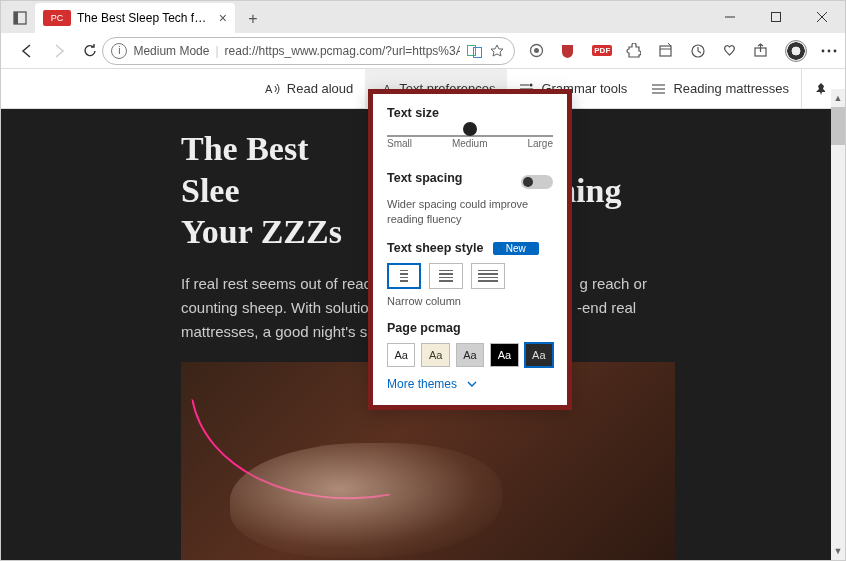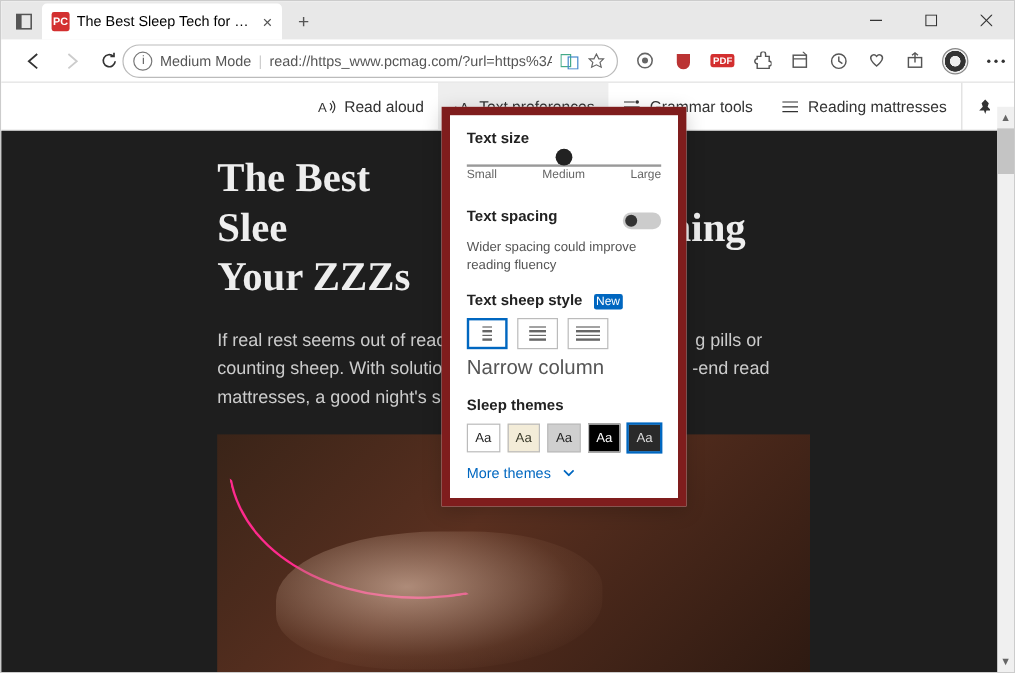--- a/index.html
+++ b/index.html
@@ -2,29 +2,29 @@
 <html><head>
 <meta charset="utf-8">
 <style>
   * { box-sizing: border-box; margin: 0; padding: 0; font-family: "Segoe UI", sans-serif; }
   body { width: 846px; height: 561px; overflow: hidden; background: #fff; position: relative; border: 1px solid #ccc; }
   
   .titlebar { height: 32px; display: flex; align-items: stretch; background: #e8e8e8; }
   .tab-strip { display: flex; align-items: flex-end; flex: 1; padding-left: 4px; }
   .tab-btn { width: 30px; height: 30px; display:flex; align-items:center; justify-content:center; }
   .tab { display:flex; align-items:center; background:#fff; height:30px; padding:0 8px; border-radius:4px 4px 0 0; max-width:200px; gap:6px; font-size:12px; }
-  .tab .fav { width:15px; height:16px; background:#d32f2f; color:#fff; font-size:9px; font-weight:bold; display:flex; align-items:center; justify-content:center; border-radius:2px; }
+  .tab .fav { width:28px; height:16px; background:#d32f2f; color:#fff; font-size:9px; font-weight:normal; display:flex; align-items:center; justify-content:center; border-radius:2px; }
   .tab .title { white-space:nowrap; overflow:hidden; text-overflow:ellipsis; flex:1; }
   .tab .close { font-size:14px; color:#555; }
   .newtab { width:28px; height:28px; display:flex; align-items:center; justify-content:center; font-size:16px; color:#555; margin-left:4px; }
   .win-controls { display:flex; }
   .win-btn { width:46px; height:32px; display:flex; align-items:center; justify-content:center; }
   
   .toolbar { height:36px; display:flex; align-items:center; background:#fff; padding:0 6px; gap:2px; border-bottom:1px solid #ddd; }
-  .tbtn { width:30px; height:30px; display:flex; align-items:center; justify-content:center; color:#333; border-radius:4px;margin-left:12px; }
+  .tbtn { width:30px; height:30px; display:flex; align-items:center; justify-content:flex-start; color:#333; border-radius:4px;margin-left:12px; }
   .tbtn.disabled { color:#bbb; }
   .addr { flex:1; height:28px; border:1px solid #bbb; border-radius:14px; display:flex; align-items:center; padding:0 8px; font-size:12px; color:#555; gap:6px; }
   .addr .info { width:16px; height:16px; border:1px solid #777; border-radius:50%; display:flex; align-items:center; justify-content:center; font-size:10px; }
   .addr .sep { color:#ccc; }
   .addr .url { flex:1; white-space:nowrap; overflow:hidden; }
   .addr-icons { display:flex; gap:4px; align-items:center; }
   .ico { width:18px; height:18px; display:flex; align-items:center; justify-content:center; font-size:13px; color:#555; }
   .red-badge { background:#d32f2f; color:#fff; font-size:8px; padding:1px 2px; border-radius:2px; font-weight:bold; }
   .avatar { width:22px; height:22px; border-radius:50%; background:radial-gradient(circle,#eee 30%,#333 33%,#333 60%,#eee 63%); border:1px solid #888; }
   
@@ -34,43 +34,43 @@
   .pin { width:36px; border-left:1px solid #ddd; justify-content:center; }
   
   .content { position:absolute; top:108px; left:0; right:0; bottom:0; background:#1e1e1e; overflow:hidden; }
   .article { padding:20px 170px 0 180px; color:#ddd; }
   h1 { font-family: Georgia, serif; font-size:34px; font-weight:bold; color:#eee; line-height:1.2; }
   .lede { margin-top:20px; font-family: Georgia, serif; font-size:15px; line-height:1.6; color:#ccc; }
   .hero { margin-top:18px; height:230px; background:linear-gradient(135deg,#3a2418 0%,#5a3020 40%,#2a1810 100%); position:relative; overflow:hidden; }
   .hero::after { content:""; position:absolute; left:10%; top:35%; width:55%; height:50%; background:radial-gradient(ellipse at 40% 40%, rgba(230,200,180,0.6) 0%, rgba(120,80,60,0.3) 60%, transparent 80%); border-radius:50% 40% 50% 40%; }
   .hero .curve { position:absolute; left:20px; top:20px; width:180px; height:130px; border:2px solid #ff2a8d; border-color:transparent transparent #ff2a8d #ff2a8d; border-radius:0 0 0 100%; transform:rotate(-10deg); }
   
-  .popup { position:absolute; left:367px; top:88px; width:204px; background:#fff; border:7px solid #7f1d1d; box-shadow:0 4px 16px rgba(0,0,0,0.2); padding:12px 14px 14px; font-size:12px; color:#222; z-index:10; }
+  .popup { position:absolute; left:367px; top:88px; width:204px; background:#fff; border:5px solid #7f1d1d; box-shadow:0 4px 16px rgba(0,0,0,0.2); padding:12px 14px 14px; font-size:12px; color:#222; z-index:10; }
   .popup h4 { font-size:12.5px; font-weight:600; margin-bottom:8px; }
   .slider-wrap { position:relative; margin-bottom:2px; }
   .slider-track { height:2px; background:#999; position:relative; top:7px; }
   .slider-thumb { width:14px; height:14px; background:#222; border-radius:50%; position:absolute; left:50%; top:50%; transform:translate(-50%,-50%); }
   .slider-labels { display:flex; justify-content:space-between; font-size:10px; color:#666; margin-top:8px; }
   .row-toggle { display:flex; justify-content:space-between; align-items:center; margin-top:22px; }
   .toggle { width:32px; height:14px; background:#ccc; border-radius:8px; position:relative; }
   .toggle .knob { width:10px; height:10px; background:#333; border-radius:50%; position:absolute; left:2px; top:2px; }
   .desc { font-size:11px; color:#555; margin-top:4px; line-height:1.35; }
   .section { margin-top:14px; }
   .radio-row { display:flex; align-items:center; gap:8px; margin:7px 0; font-size:12px; }
   .radio { width:14px; height:14px; border:1.5px solid #777; border-radius:50%; display:flex; align-items:center; justify-content:center; }
   .radio.sel::after { content:""; width:7px; height:7px; background:#777; border-radius:50%; }
-  .badge-new { background:#0067c0; color:#fff; font-size:10px; padding:1px 2px; border-radius:2px; margin-left:6px; }
+  .badge-new { background:#0067c0; color:#fff; font-size:10px; padding:1px 13px; border-radius:2px; margin-left:6px; }
   .col-styles { display:flex; gap:8px; margin-top:8px; }
   .col-box { width:34px; height:26px; border:1px solid #bbb; display:flex; align-items:center; justify-content:center; }
   .col-box.sel { border:2px solid #0067c0; }
   .col-lines { display:flex; flex-direction:column; gap:2px; }
   .col-lines span { width:14px; height:1.5px; background:#666; }
   .col-box.narrow .col-lines span { width:8px; }
   .col-box.wide .col-lines span { width:20px; }
-  .sub { font-size:17px; color:#555; margin-top:6px; }
+  .sub { font-size:11px; color:#555; margin-top:6px; }
   .themes { display:flex; gap:6px; margin-top:8px; }
   .theme { width:30px; height:24px; border:1px solid #bbb; display:flex; align-items:center; justify-content:center; font-size:11px; }
   .theme.sel { outline:2px solid #0067c0; outline-offset:-1px; }
   .more { color:#0067c0; font-size:12px; margin-top:10px; display:flex; align-items:center; gap:10px; }
   .scroll { position:absolute; right:0; top:88px; bottom:0; width:14px; background:#f0f0f0; }
   .scroll .thumb { position:absolute; top:18px; width:14px; height:38px; background:#c4c4c4; }
   .scroll .arr { position:absolute; width:14px; height:14px; display:flex; align-items:center; justify-content:center; font-size:9px; color:#666; }
   .scroll .arr.up { top:2px; } .scroll .arr.dn { bottom:2px; }
   svg { display:block; }
 </style>
@@ -240,22 +240,22 @@
         <path d="M7 1 L10 4 L9 7 L12 10 L8 10 L7 13 L6 10 L2 10 L5 7 L4 4 Z" fill="#333"></path>
       </svg>
   </div>
 </div>
 
 <div class="content">
   <div class="article">
     <h1>The Best Slee<span style="color:transparent">________________</span>ching<br>Your ZZZs</h1>
 
     <p class="lede">
-      <span>If real rest seems out of reach</span><span style="display:inline-block;width:200px"></span><span>g pills or</span><br>
-      <span>counting sheep. With solution</span><span style="display:inline-block;width:200px"></span><span>-end read</span><br>
+      <span>If real rest seems out of reach</span><span style="display:inline-block;width:200px"></span><span>g reach or</span><br>
+      <span>counting sheep. With solution</span><span style="display:inline-block;width:200px"></span><span>-end real</span><br>
       <span>mattresses, a good night's sle</span>
     </p>
     <div class="hero">
         <div class="curve"></div>
       </div>
 
   </div>
 </div>
 
 <div class="scroll">
@@ -311,21 +311,21 @@
             <span></span>
             <span></span>
             <span></span>
           </div>
         </div>
     </div>
     <div class="sub">Narrow column</div>
   </div>
 
   <div class="section">
-    <h4>Sleep themes</h4>
+    <h4>Page pcmag</h4>
     <div class="themes" id="theme-list">
         <div class="theme" style="background: rgb(255, 255, 255); color: rgb(34, 34, 34);">Aa</div>
         <div class="theme" style="background: rgb(243, 236, 216); color: rgb(58, 58, 42);">Aa</div>
         <div class="theme" style="background: rgb(207, 207, 207); color: rgb(34, 34, 34);">Aa</div>
         <div class="theme" style="background: rgb(0, 0, 0); color: rgb(255, 255, 255);">Aa</div>
         <div class="theme sel" style="background: rgb(42, 42, 42); color: rgb(221, 221, 221);">Aa</div>
       </div>
     <div class="more">
       <span>More themes</span>
       <svg width="10" height="6">

